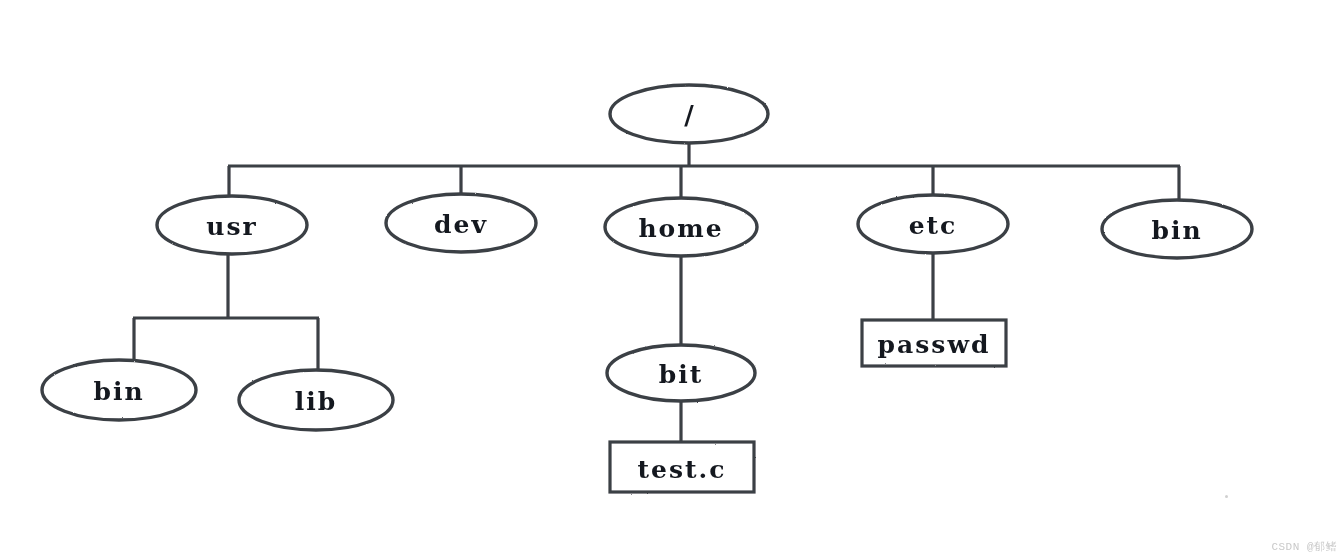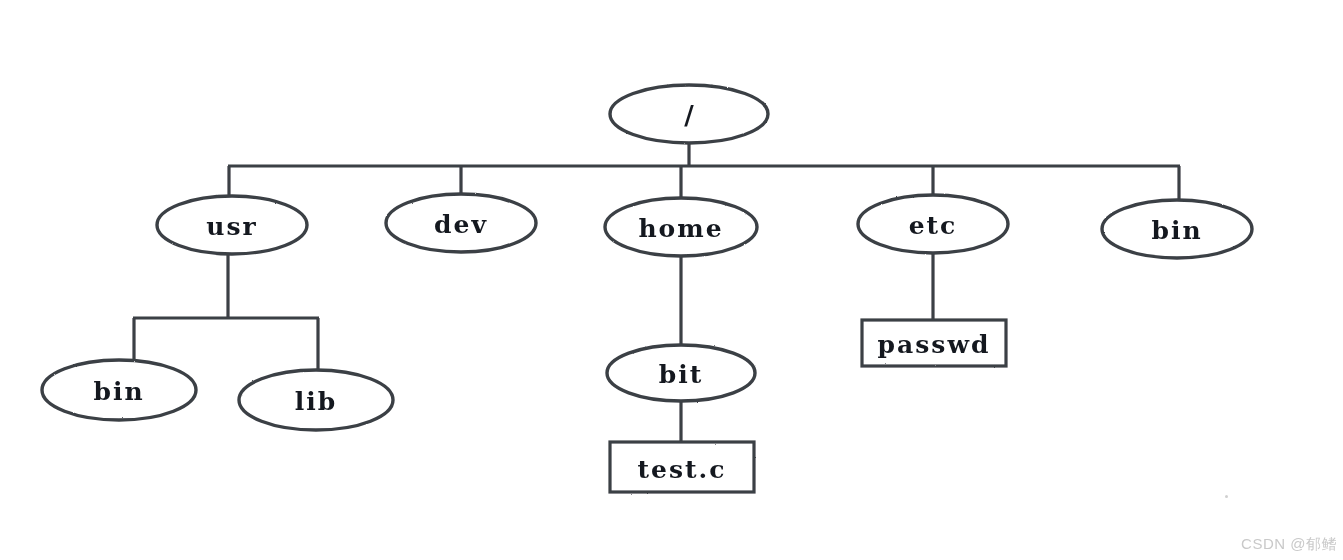--- a/index.html
+++ b/index.html
@@ -34,22 +34,22 @@
   .node-label-root {
     font-family: "DejaVu Serif", serif;
     font-weight: 700;
     font-size: 26px;
     fill: #14181f;
   }
   .watermark {
     position: absolute;
     right: 6px;
     bottom: 6px;
-    font-family: Liberation Sans, sans-serif;
-    font-size: 15px;
+    font-family: Liberation Mono, monospace;
+    font-size: 11px;
     color: #c9c9c9;
     letter-spacing: 0.5px;
     user-select: none;
     white-space: nowrap;
   }
   .dot-artifact {
     position: absolute;
     width: 3px;
     height: 3px;
     background: #d0d0d0;

